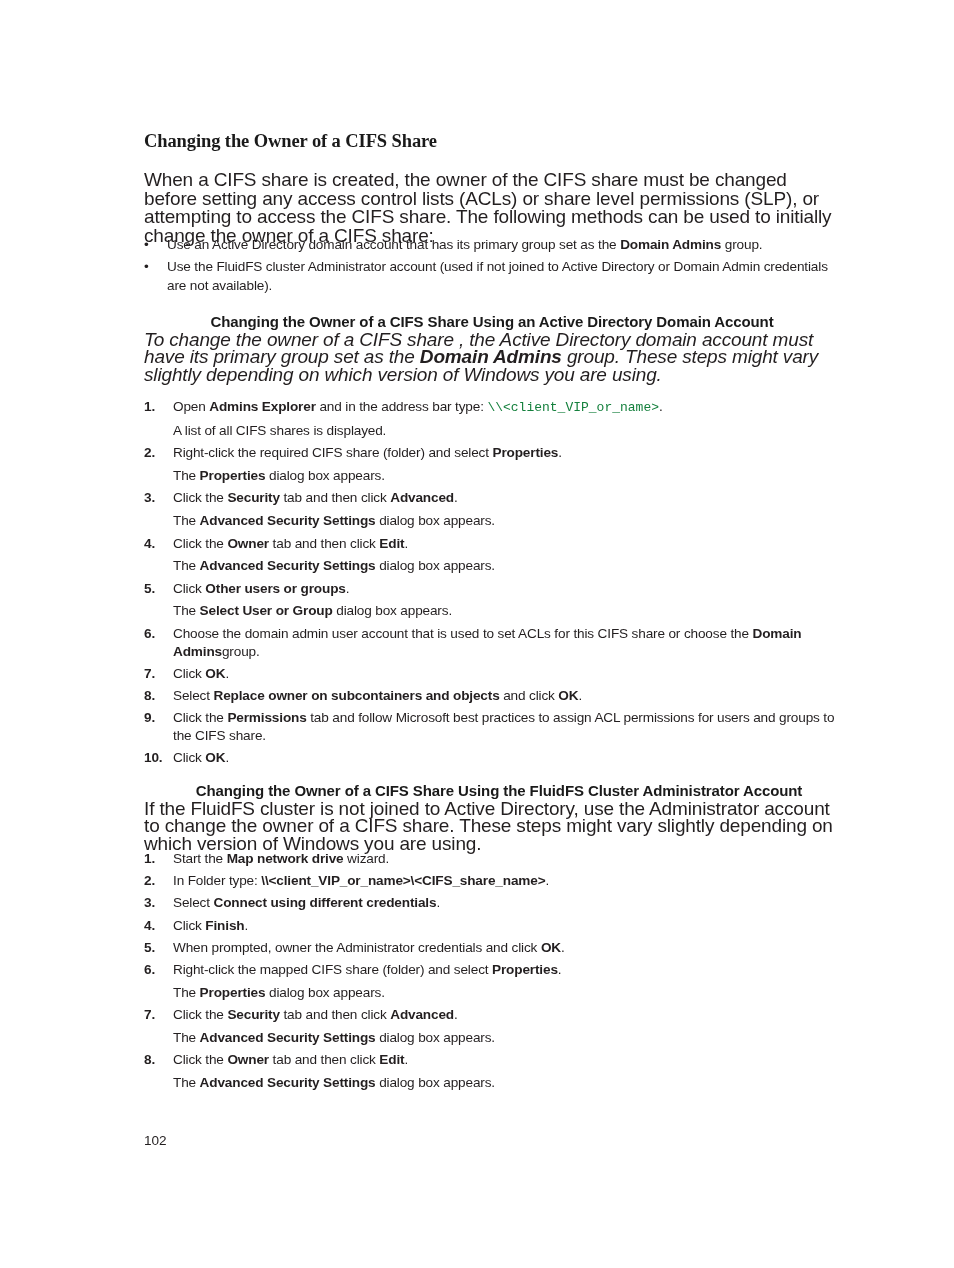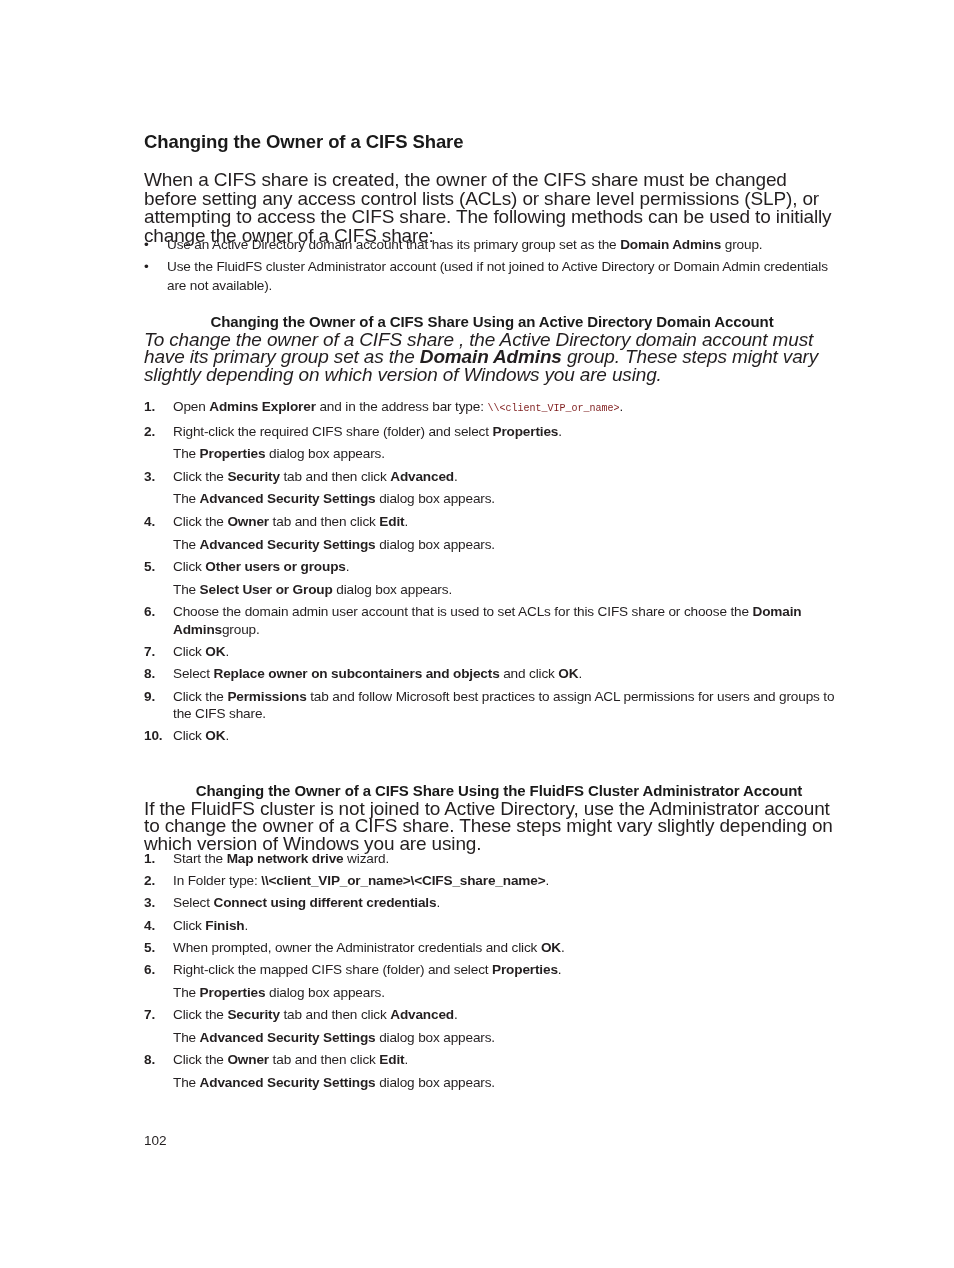--- a/index.html
+++ b/index.html
@@ -1,32 +1,32 @@
 <!DOCTYPE html>
 <html><head>
   <meta charset="utf-8">
   <style>
     html, body { margin: 0; padding: 0; background: #ffffff; }
     body { width: 954px; height: 1268px; position: relative; overflow: hidden;
       font-family: "Liberation Sans", "DejaVu Sans", sans-serif; color: #231f20; }
     .page { position: absolute; left: 144px; top: 0; width: 696px; }
-    .h1 { position: absolute; top: 131px; left: 0; font-size: 18.5px; font-weight: bold; letter-spacing: -0.1px; color: #1a1a1a; white-space: nowrap; }
+    .h1 { position: absolute; top: 131px; left: 0; font-size: 18.5px; font-weight: bold; letter-spacing: -0.1px; color: #1a1a1a; white-space: nowrap; font-family: Liberation Serif, serif; }
     .h2 { font-size: 15px; font-weight: bold; color: #1a1a1a; white-space: nowrap; letter-spacing: -0.1px; line-height: 18px; text-align: center; }
     .para { font-size: 19px; line-height: 18.6px; letter-spacing: -0.15px; }
     .abs { position: absolute; left: 0; width: 696px; }
     .bullets { position: absolute; left: 0; top: 236px; width: 696px; }
     .bullet { position: relative; padding-left: 23px; font-size: 13.6px; line-height: 18.6px; letter-spacing: -0.15px; margin-bottom: 3.5px; }
     .bullet .dot { position: absolute; left: 0; top: 0; }
     .steps { position: absolute; left: 0; width: 696px; }
     .step { position: relative; padding-left: 29px; font-size: 13.6px; line-height: 17.6px; letter-spacing: -0.15px; }
     .step .num { position: absolute; left: 0; top: 0; font-weight: bold; }
     .step .line { display: block; }
     .step .result { display: block; margin-top: 5px; }
     b { font-weight: bold; }
-    .mono { font-family: "Liberation Mono", "DejaVu Sans Mono", monospace; font-size: 10px; color: #7f1d1d; letter-spacing: 0; }
+    .mono { font-family: "Liberation Mono", "DejaVu Sans Mono", monospace; font-size: 13px; color: #15803d; letter-spacing: 0; }
     .pagenum { position: absolute; left: 0; top: 1133px; font-size: 13.6px; }
   </style>
 </head>
 <body>
 
 <div class="page">
   <div class="h1">Changing the Owner of a CIFS Share</div>
 
   <div class="abs para" style="top:171px;"><span>When a CIFS share is created, the owner of the CIFS share must be changed before setting any access control lists (ACLs) or share level permissions (SLP), or attempting to access the CIFS share. The following methods can be used to initially change the owner of a CIFS share:</span></div>
 
@@ -41,20 +41,21 @@
     </div>
   </div>
 
   <div class="abs h2" style="top:313px;">Changing the Owner of a CIFS Share Using an Active Directory Domain Account</div>
   <div class="abs para" style="top:331px; line-height:17.4px;font-style:italic;"><span>To change the owner of a CIFS share , the Active Directory domain account must have its primary group set as the </span><b>Domain Admins</b><span> group. These steps might vary slightly depending on which version of Windows you are using.</span></div>
 
   <ol class="steps" style="top:398px; margin:0; padding:0; list-style:none;">
       <li class="step" style="margin-bottom: 5px;">
         <span class="num">1.</span>
         <span class="line"><span>Open </span><b>Admins Explorer</b><span> and in the address bar type: </span><span class="mono">\\&lt;client_VIP_or_name&gt;</span><span>.</span></span>
+        <span class="result"><span>A list of all CIFS shares is displayed.</span></span>
       </li>
       <li class="step" style="margin-bottom: 5px;">
         <span class="num">2.</span>
         <span class="line"><span>Right-click the required CIFS share (folder) and select </span><b>Properties</b><span>.</span></span>
         <span class="result"><span>The </span><b>Properties</b><span> dialog box appears.</span></span>
       </li>
       <li class="step" style="margin-bottom: 5px;">
         <span class="num">3.</span>
         <span class="line"><span>Click the </span><b>Security</b><span> tab and then click </span><b>Advanced</b><span>.</span></span>
         <span class="result"><span>The </span><b>Advanced Security Settings</b><span> dialog box appears.</span></span>

